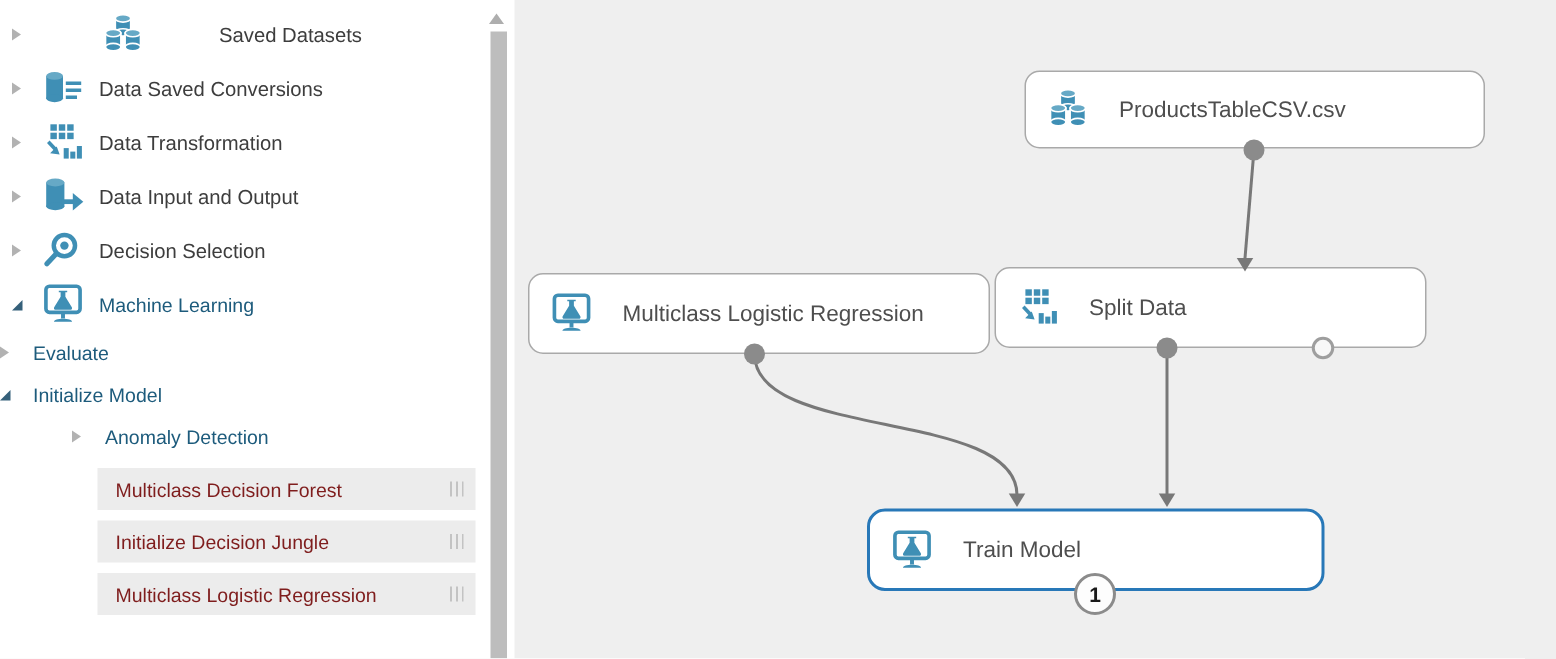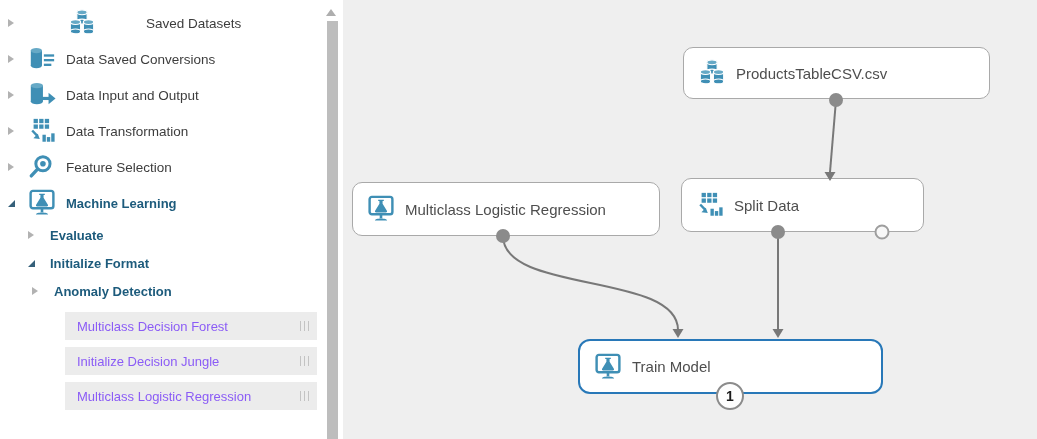--- a/index.html
+++ b/index.html
@@ -5,57 +5,57 @@
   * { margin:0; padding:0; box-sizing:border-box; }
   html,body { background:#fff; }
   body { font-family:"Liberation Sans","DejaVu Sans",sans-serif; }
   #app { position:relative; width:1037px; height:439px; overflow:hidden; background:#fff; }
 
   
   .sidebar { position:absolute; left:0; top:0; width:343px; height:439px; background:#fff; }
   .trow { display:flex; align-items:center; cursor:pointer; }
   .trow.lv0 { height:36px; padding-left:8px; }
   .trow.lv0:first-child { margin-top:5px;gap:40px; }
-  .trow.lv1 { height:28px; padding-left:28px; }
-  .trow.lv2 { height:28px; padding-left:32px; }
+  .trow.lv1 { height:28px; }
+  .trow.lv2 { height:28px; padding-left:48px; }
   .tw { width:14px; display:inline-flex; align-items:center; flex:0 0 14px; }
   .tw .tri-col { width:0; height:0; border-top:4.5px solid transparent; border-bottom:4.5px solid transparent; border-left:6px solid #b2b2b2; }
   .tw .tri-exp { width:0; height:0; border-left:7px solid transparent; border-bottom:7px solid #35607a; }
   .ticon { width:30px; height:30px; flex:0 0 30px; margin:0 9px 0 5px; display:inline-flex; align-items:center; justify-content:center; }
   .ticon svg { width:30px; height:28px; }
   .tlabel { font-size:13.5px; color:#3d3d3d; white-space:nowrap; }
-  .trow.boldblue .tlabel { font-weight:bold; color:#1d5b7c; font-size:13px; }
+  .trow.boldblue .tlabel { font-weight:normal; color:#1d5b7c; font-size:13px; }
   .trow.lv1 .tlabel, .trow.lv2 .tlabel { margin-left:8px; }
 
   .mrow { width:252px; margin-left:65px; margin-top:7px; height:28px; background:#ececec;
           display:flex; align-items:center; padding:0 8px 0 12px; cursor:grab; }
   .mrow:first-of-type { margin-top:3px; }
-  .mlabel { font-size:13px; color:#8b5cf6; flex:1; white-space:nowrap; }
+  .mlabel { font-size:13px; color:#7f1d1d; flex:1; white-space:nowrap; }
   .grip { width:9px; height:10px;
           background:repeating-linear-gradient(90deg,#c3c3c3 0 1.5px,transparent 1.5px 4px); }
 
   
   .vscroll { position:absolute; left:322px; top:0; width:20px; height:439px; background:#fff; }
   .scroll-up { position:absolute; left:4px; top:9px; width:0; height:0;
                border-left:5.5px solid transparent; border-right:5.5px solid transparent;
                border-bottom:7px solid #aeaeae; }
   .thumb { position:absolute; left:5px; top:21px; width:11px; height:418px; background:#bdbdbd; }
 
   
   .canvas { position:absolute; left:343px; top:0; width:694px; height:439px; background:#efefef; }
   .node { position:absolute; background:#fff; border:1px solid #a9a9a9; border-radius:10px;
-          display:flex; align-items:center; padding-left:13px; gap:9px; cursor:pointer; z-index:1; }
+          display:flex; align-items:center; padding-left:13px; gap:19px; cursor:pointer; z-index:1; }
   .node .nicon { width:30px; height:30px; flex:0 0 30px; display:flex; align-items:center; justify-content:center; }
   .node .nicon svg { width:30px; height:28px; }
   .node .nlabel { font-size:15px; color:#4e4e4e; white-space:nowrap; }
   .node.selected { border:2px solid #2878b8; border-radius:12px; }
 
   #node-dataset  { left:340px; top:47px;  width:307px; height:52px; }
   #node-logistic { left:9px;   top:182px; width:308px; height:54px; }
-  #node-split    { left:338px; top:178px; width:243px; height:54px; }
+  #node-split    { left:320px; top:178px; width:288px; height:54px; }
   #node-train    { left:235px; top:339px; width:305px; height:55px; }
 
   .wires { position:absolute; left:0; top:0; width:694px; height:439px; z-index:3; pointer-events:none; }
   .wires path { pointer-events:stroke; }
   .badge { position:absolute; left:373px; top:382px; width:28px; height:28px; border-radius:50%;
            background:#fdfdfd; border:2px solid #8b8b8b; z-index:4;
            display:flex; align-items:center; justify-content:center;
            font-size:14px; font-weight:bold; color:#1a1a1a; cursor:pointer; }
   .defs-hidden { position:absolute; width:0; height:0; overflow:hidden; }
 </style>
@@ -158,48 +158,48 @@
         </span>
       <span class="tlabel">Data Saved Conversions</span>
     </div>
 
     <div class="trow lv0">
       <span class="tw">
           <span class="tri-col"></span>
         </span>
       <span class="ticon">
           <svg>
+            <use href="#sym-transform"></use>
+          </svg>
+        </span>
+      <span class="tlabel">Data Transformation</span>
+    </div>
+
+    <div class="trow lv0">
+      <span class="tw">
+          <span class="tri-col"></span>
+        </span>
+      <span class="ticon">
+          <svg>
             <use href="#sym-io"></use>
           </svg>
         </span>
       <span class="tlabel">Data Input and Output</span>
     </div>
 
     <div class="trow lv0">
       <span class="tw">
           <span class="tri-col"></span>
         </span>
       <span class="ticon">
           <svg>
-            <use href="#sym-transform"></use>
-          </svg>
-        </span>
-      <span class="tlabel">Data Transformation</span>
-    </div>
-
-    <div class="trow lv0">
-      <span class="tw">
-          <span class="tri-col"></span>
-        </span>
-      <span class="ticon">
-          <svg>
             <use href="#sym-feature"></use>
           </svg>
         </span>
-      <span class="tlabel">Feature Selection</span>
+      <span class="tlabel">Decision Selection</span>
     </div>
 
     <div class="trow lv0 boldblue">
       <span class="tw">
           <span class="tri-exp"></span>
         </span>
       <span class="ticon">
           <svg>
             <use href="#sym-ml"></use>
           </svg>
@@ -211,21 +211,21 @@
       <span class="tw">
           <span class="tri-col"></span>
         </span>
       <span class="tlabel">Evaluate</span>
     </div>
 
     <div class="trow lv1 boldblue">
       <span class="tw">
           <span class="tri-exp"></span>
         </span>
-      <span class="tlabel">Initialize Format</span>
+      <span class="tlabel">Initialize Model</span>
     </div>
 
     <div class="trow lv2 boldblue">
       <span class="tw">
           <span class="tri-col"></span>
         </span>
       <span class="tlabel">Anomaly Detection</span>
     </div>
 
 

